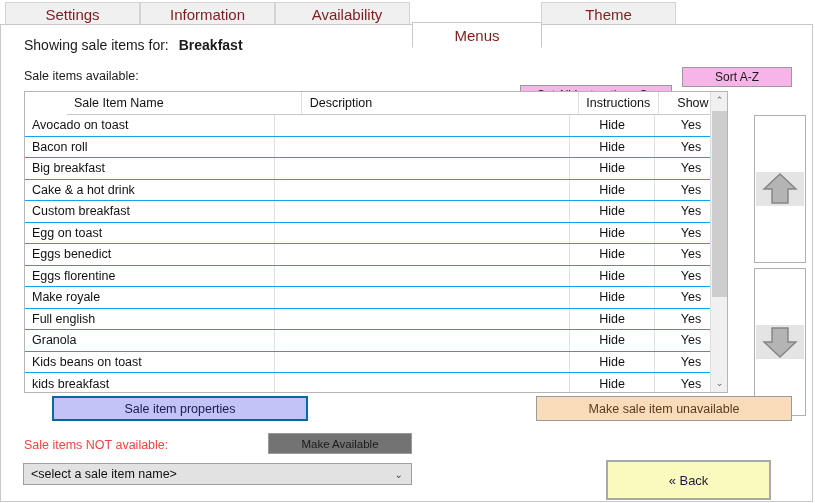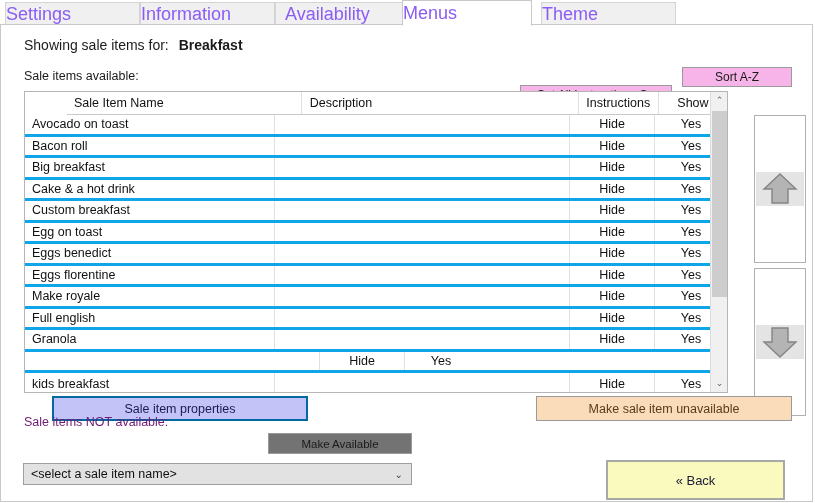--- a/index.html
+++ b/index.html
@@ -26,22 +26,23 @@
   }
   .tab {
     position: absolute;
     top: 2px;
     height: 23px;
     background: #f0f0f0;
     border: 1px solid #d4d4d4;
     border-bottom: none;
     display: flex;
     align-items: center;
-    font-size: 18px;
-    color: #8b5cf6;
+    justify-content: center;
+    font-size: 15px;
+    color: #7f1d1d;
     cursor: default;
   }
   .tab.active {
     top: 0px;
     height: 26px;
     background: #ffffff;
     border: 1px solid #c8c8c8;
     border-bottom: 1px solid #ffffff;
     z-index: 5;
   }
@@ -101,21 +102,21 @@
     left: 23px; top: 66px;
     width: 704px; height: 302px;
     border: 1px solid #b5b5b5;
     background: #ffffff;
     overflow: hidden;
   }
   .grid-row {
     display: flex;
     height: 21.5px;
     align-items: center;
-    border-bottom: 3px solid #0ea5e9;
+    border-bottom: 1px solid #0ea5e9;
     font-size: 12.5px;
     color: #111111;
   }
   .grid-row.head {
     border-bottom: 1px solid #c9c9c9;
     height: 23px;
     margin-left: 42px;
   }
   .grid-row:last-child { border-bottom: none; }
   .cell {
@@ -181,23 +182,23 @@
     background: #e4e4e4;
   }
   .bigarrow svg { position: relative; z-index: 2; }
 
   
   #props-btn  { left: 23px;  top: 371px; width: 256px; height: 25px; font-size: 12.5px; }
   #unavail-btn{ left: 535px; top: 371px; width: 256px; height: 25px; font-size: 12.5px; }
 
   .not-avail-label {
     position: absolute;
-    left: 23px; top: 390px;
+    left: 23px; top: 413px;
     font-size: 12.5px;
-    color: #701a75;
+    color: #ef4444;
   }
   #make-avail-btn { left: 267px; top: 408px; width: 144px; height: 21px; font-size: 11.5px; }
 
   .combo {
     position: absolute;
     left: 22px; top: 438px;
     width: 389px; height: 22px;
     background: #e2e2e2;
     border: 1px solid #9e9e9e;
     display: flex;
@@ -207,38 +208,38 @@
     color: #111111;
     cursor: pointer;
   }
   .combo .caret {
     position: absolute;
     right: 8px; top: 0; bottom: 0;
     display: flex; align-items: center;
     color: #444444; font-size: 10px;
   }
 
-  #back-btn { left: 605px; top: 435px; width: 179px; height: 40px; font-size: 13px; }
+  #back-btn { left: 605px; top: 435px; width: 165px; height: 40px; font-size: 13px; }
 </style>
 </head>
 <body>
 
 <div id="app">
 
   <div class="tabstrip">
     <div class="tab" id="tab0" style="left:5px; width:135px;">
       <span>Settings</span>
     </div>
     <div class="tab" id="tab1" style="left:140px; width:135px;">
       <span>Information</span>
     </div>
     <div class="tab" id="tab2" style="left:275px; width:135px;padding-left:9px;">
       <span>Availability</span>
     </div>
-    <div class="tab active" id="tab3" style="left:402px; width:130px;">
+    <div class="tab active" id="tab3" style="left:412px; width:130px;margin-top:22px;">
       <span>Menus</span>
     </div>
     <div class="tab" id="tab4" style="left:541px; width:135px;">
       <span>Theme</span>
     </div>
   </div>
 
   <div class="panel">
 
     <div class="showing-line">
@@ -323,20 +324,21 @@
             <div class="cell c-instr">Hide</div>
             <div class="cell c-show">Yes</div>
           </div>
           <div class="grid-row">
             <div class="cell c-name">Granola</div>
             <div class="cell c-desc"></div>
             <div class="cell c-instr">Hide</div>
             <div class="cell c-show">Yes</div>
           </div>
           <div class="grid-row">
+            <div class="cell c-name">Kids beans on toast</div>
             <div class="cell c-desc"></div>
             <div class="cell c-instr">Hide</div>
             <div class="cell c-show">Yes</div>
           </div>
           <div class="grid-row">
             <div class="cell c-name">kids breakfast</div>
             <div class="cell c-desc"></div>
             <div class="cell c-instr">Hide</div>
             <div class="cell c-show">Yes</div>
           </div>

